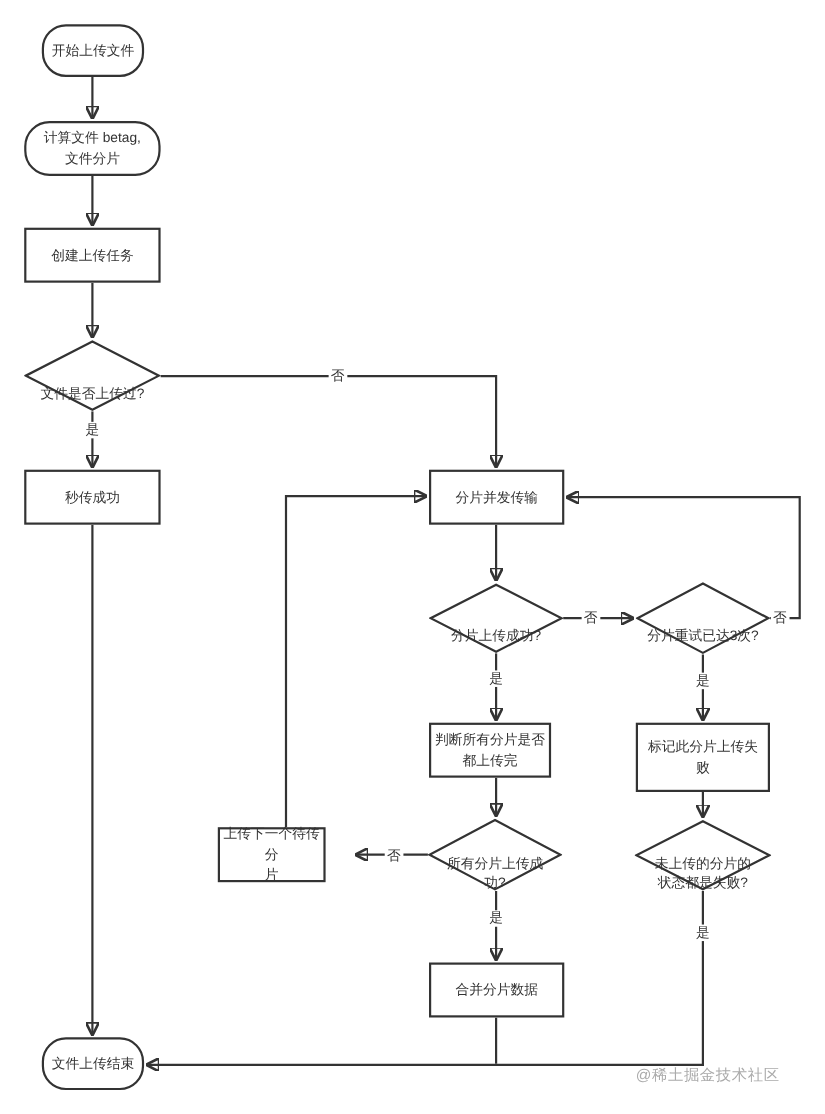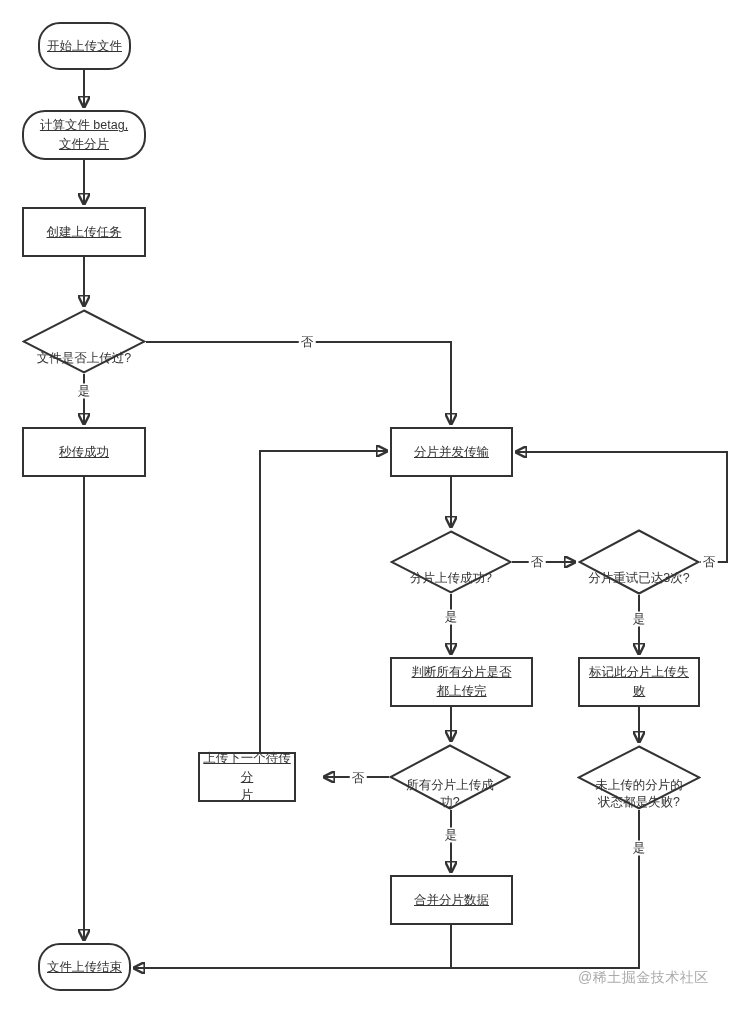--- a/index.html
+++ b/index.html
@@ -7,21 +7,20 @@
     position:relative;width:750px;height:1013px;background:#ffffff;
     font-family:"Liberation Sans","DejaVu Sans",sans-serif;overflow:hidden;
   }
   .wires{position:absolute;left:0;top:0;width:750px;height:1013px;pointer-events:none;}
   .wires path{fill:none;stroke:#333333;stroke-width:2;}
   .node{
     position:absolute;box-sizing:border-box;background:#ffffff;
     border:2px solid #333333;display:flex;align-items:center;justify-content:center;
     text-align:center;font-size:12.5px;color:#333333;line-height:1.5;
     white-space:pre-line;
-    text-decoration:underline;
   }
   .term{border-radius:22px;}
   .diamond{
     position:absolute;box-sizing:border-box;display:flex;align-items:center;justify-content:center;
     text-align:center;font-size:12.5px;color:#333333;line-height:1.35;white-space:pre-line;
   }
   .diamond svg{position:absolute;left:0;top:0;width:100%;height:100%;}
   .diamond polygon{fill:#ffffff;stroke:#333333;stroke-width:2;}
   .dlabel{position:relative;z-index:2;margin-top:33px;}
   .elabel{
@@ -96,21 +95,21 @@
     <span>分片并发传输</span>
   </div>
 
   <div class="diamond" style="left:390px;top:530px;width:122px;height:64px;">
     <svg viewBox="0 0 122 64" preserveAspectRatio="none">
       <polygon points="61,1.5 120.5,32 61,62.5 1.5,32"></polygon>
     </svg>
     <span class="dlabel">分片上传成功?</span>
   </div>
 
-  <div class="node" style="left:390px;top:657px;width:143px;height:50px;">
+  <div class="node" style="left:390px;top:657px;width:111px;height:50px;">
     <span>判断所有分片是否
 都上传完</span>
   </div>
 
   <div class="node" style="left:198px;top:752px;width:98px;height:50px;">
     <span>上传下一个待传分
 片</span>
   </div>
 
   <div class="diamond" style="left:389px;top:744px;width:122px;height:66px;">
@@ -125,21 +124,21 @@
     <span>合并分片数据</span>
   </div>
 
   <div class="diamond" style="left:578px;top:529px;width:122px;height:66px;">
     <svg viewBox="0 0 122 66" preserveAspectRatio="none">
       <polygon points="61,1.5 120.5,33 61,64.5 1.5,33"></polygon>
     </svg>
     <span class="dlabel">分片重试已达3次?</span>
   </div>
 
-  <div class="node" style="left:578px;top:657px;width:122px;height:50px;">
+  <div class="node" style="left:578px;top:657px;width:122px;height:63px;">
     <span>标记此分片上传失
 败</span>
   </div>
 
   <div class="diamond" style="left:577px;top:745px;width:124px;height:65px;">
     <svg viewBox="0 0 124 65" preserveAspectRatio="none">
       <polygon points="62,1.5 122.5,32.5 62,63.5 1.5,32.5"></polygon>
     </svg>
     <span class="dlabel">未上传的分片的
 状态都是失败?</span>

